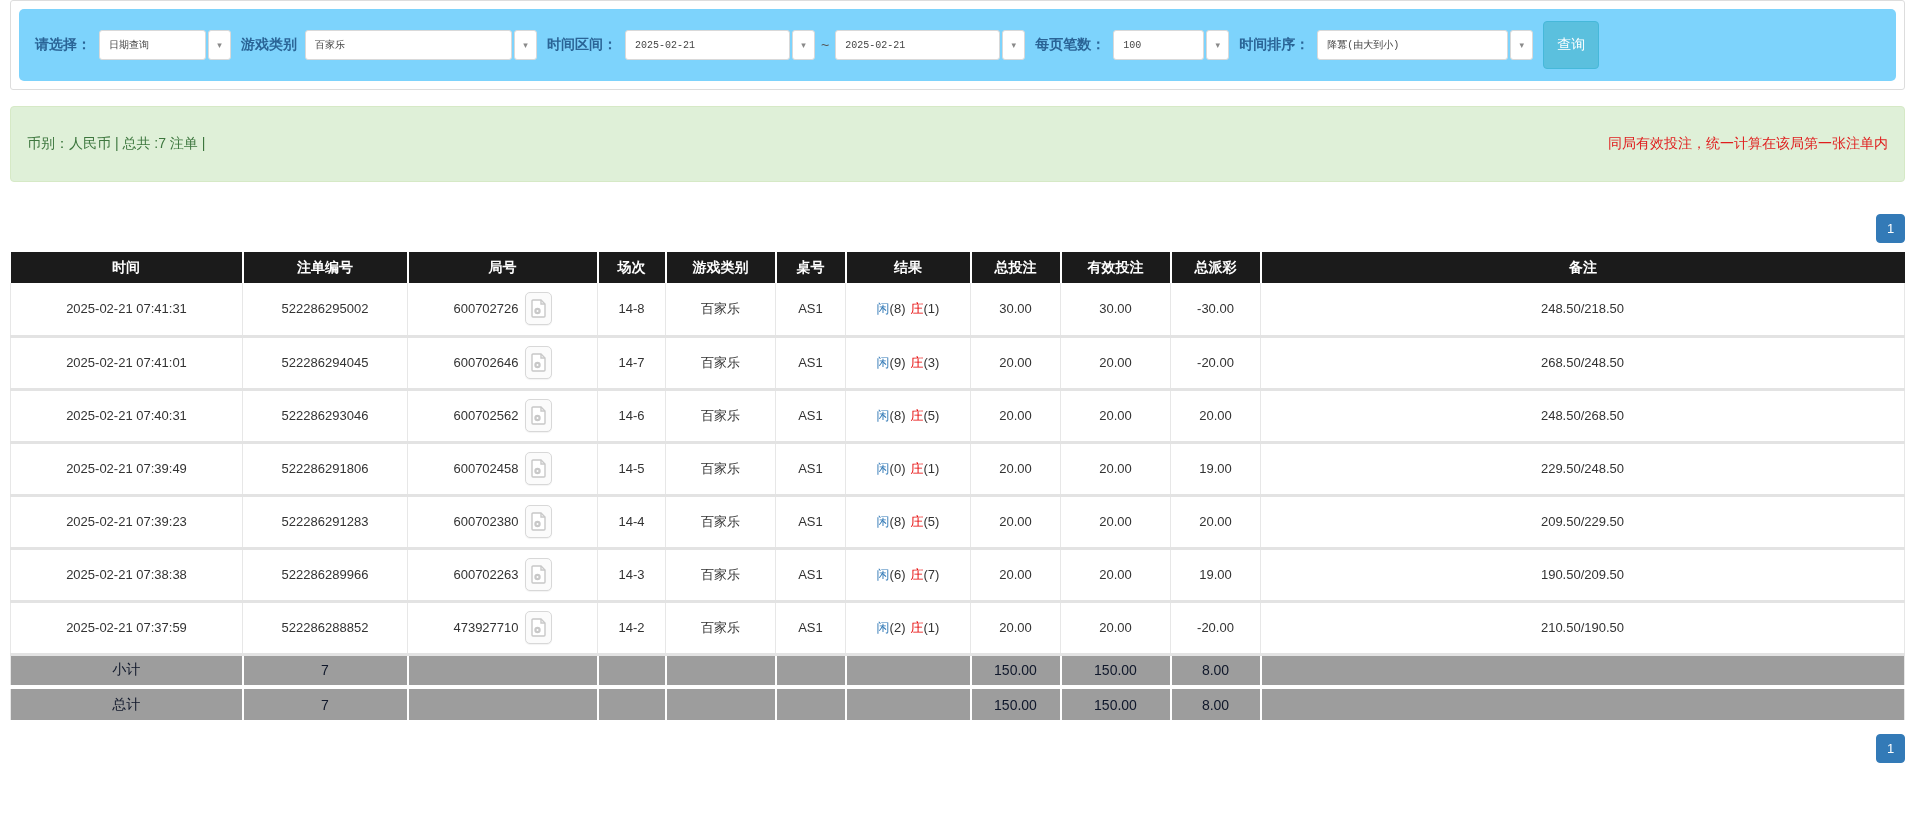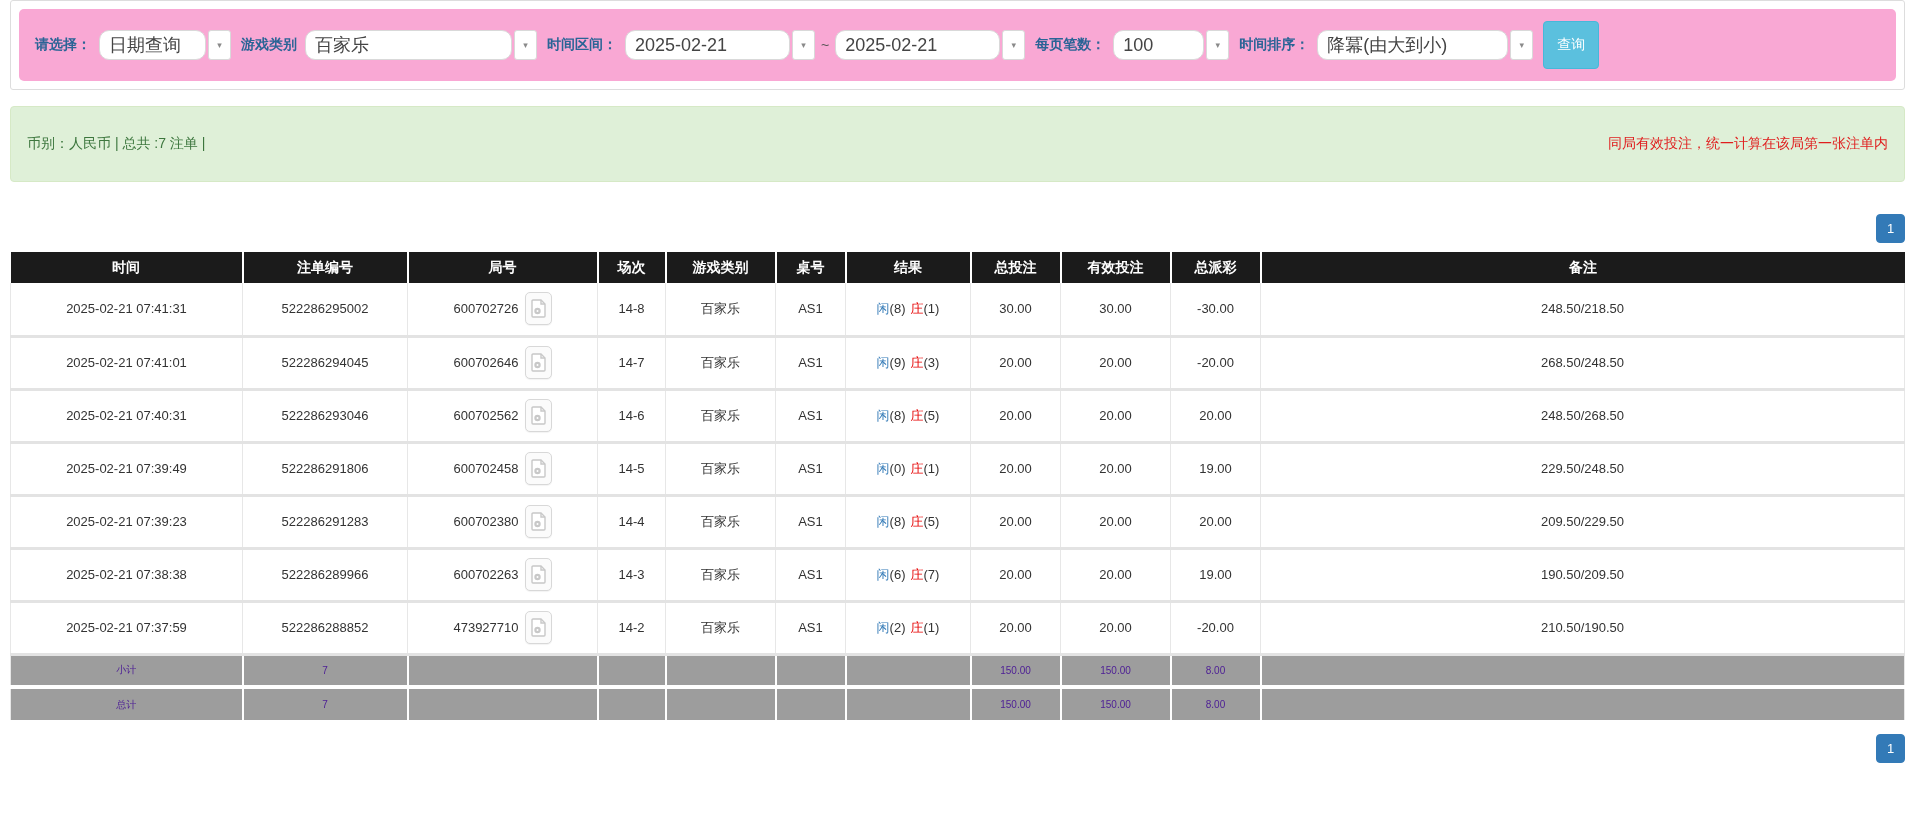--- a/index.html
+++ b/index.html
@@ -4,25 +4,25 @@
 <style>
   * { box-sizing: border-box; margin: 0; padding: 0; }
   html, body { width: 1915px; height: 821px; background: #fff; overflow: hidden; }
   body { font-family: "Liberation Sans", "DejaVu Sans", sans-serif; color: #333; }
   .wrap { padding: 0 10px; }
 
   .page-title { font-size: 20px; font-weight: 400; color: #333; margin: 14px 0 10px 4px; }
 
   
   .filter-panel { border: 1px solid #ddd; border-radius: 3px; padding: 8px; background: #fff; }
-  .filter-bar { background: #f9a8d4; border-radius: 5px; padding: 12px 14px; display: flex; align-items: center; }
+  .filter-bar { background: #7dd3fc; border-radius: 5px; padding: 12px 14px; display: flex; align-items: center; }
   .flabel { color: #2a6496; font-weight: 700; font-size: 14px; white-space: nowrap; margin: 0 8px 0 10px; }
   .flabel:first-child { margin-left: 2px; }
   .combo { display: flex; height: 30px; }
-  .combo .val { flex: 1; background: #fff; border: 1px solid #d9d9d9; border-radius: 10px; padding: 0 9px; font-size: 18px; color: #444; display: flex; align-items: center; white-space: nowrap; overflow: hidden; }
+  .combo .val { flex: 1; background: #fff; border: 1px solid #d9d9d9; border-radius: 3px; padding: 0 9px; font-size: 10px; color: #444; display: flex; align-items: center; white-space: nowrap; overflow: hidden; font-family: Liberation Mono, monospace; }
   .combo .arrow { width: 23px; margin-left: 2px; background: #fff; border: 1px solid #d9d9d9; border-radius: 3px; display: flex; align-items: center; justify-content: center; color: #8a8a8a; font-size: 9px; cursor: pointer; }
   .w130 { width: 132px; } .w230 { width: 232px; } .w190 { width: 190px; } .w115 { width: 116px; } .w185 { width: 216px; }
   .tilde { font-size: 14px; color: #555; margin: 0 6px; }
   .btn-query { background: #5bc0de; border: 1px solid #46b8da; color: #fff; font-size: 14px; height: 48px; padding: 0 13px; border-radius: 4px; margin-left: 10px; cursor: pointer; }
 
   
   .notice { margin-top: 16px; background: #dff0d8; border: 1px solid #d6e9c6; border-radius: 4px; padding: 28px 16px; display: flex; justify-content: space-between; align-items: center; font-size: 14px; }
   .notice .n-left { color: #3c763d; }
   .notice .n-right { color: #e01e1e; }
 
@@ -39,21 +39,21 @@
   tbody.data td { background: #fff; color: #333; font-size: 13px; height: 53px; text-align: center; border-left: 1px solid #e7e7e7; }
   tbody.data td:first-child { border-left: 1px solid #e7e7e7; }
   tbody.data td:last-child { border-right: 1px solid #e7e7e7; }
   tbody.data tr + tr td { border-top: 3px solid #e3e3e3; }
   .c-blue { color: #337ab7; }
   .c-red { color: #e60000; }
   td[data-sign="neg"] { color: #e60000; }
   .round-cell-inner { display: inline-flex; align-items: center; justify-content: center; }
   .icon-btn { width: 27px; height: 33px; border: 1px solid #d8d8d8; border-radius: 5px; background: #fbfbfb; display: inline-flex; align-items: center; justify-content: center; margin-left: 6px; cursor: pointer; box-shadow: 0 1px 1px rgba(0,0,0,.05); }
   .result-cell .gap { display: inline-block; width: 5px; }
-  tr.sum td { background: #9d9d9d; color: #4c1d95; font-size: 10px; height: 33px; text-align: center; margin-top: 20px; }
+  tr.sum td { background: #9d9d9d; color: #0f172a; font-size: 14px; height: 33px; text-align: center; margin-top: 20px; }
   tr.sum td + td { border-left: 2px solid #fff; }
   tr.sum td { border-top: 3px solid #fff; }
   tr.sum + tr.sum td { border-top: 4px solid #fff; }
 </style>
 </head>
 <body>
 
 <div class="wrap">
 
 

